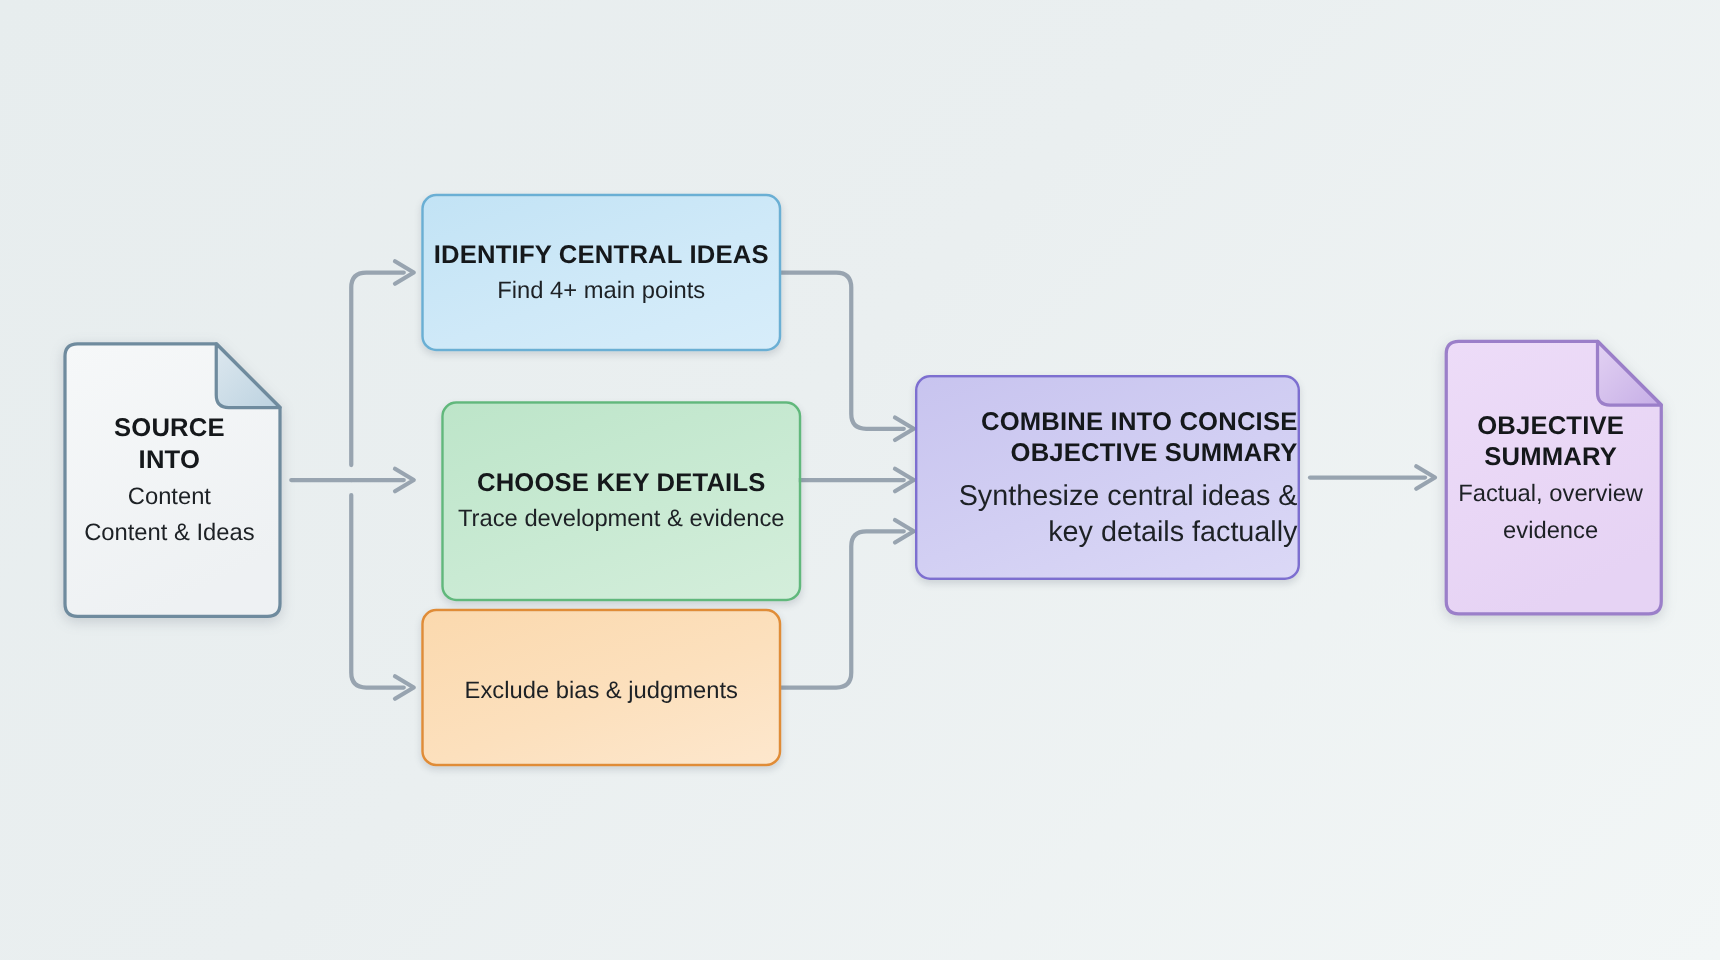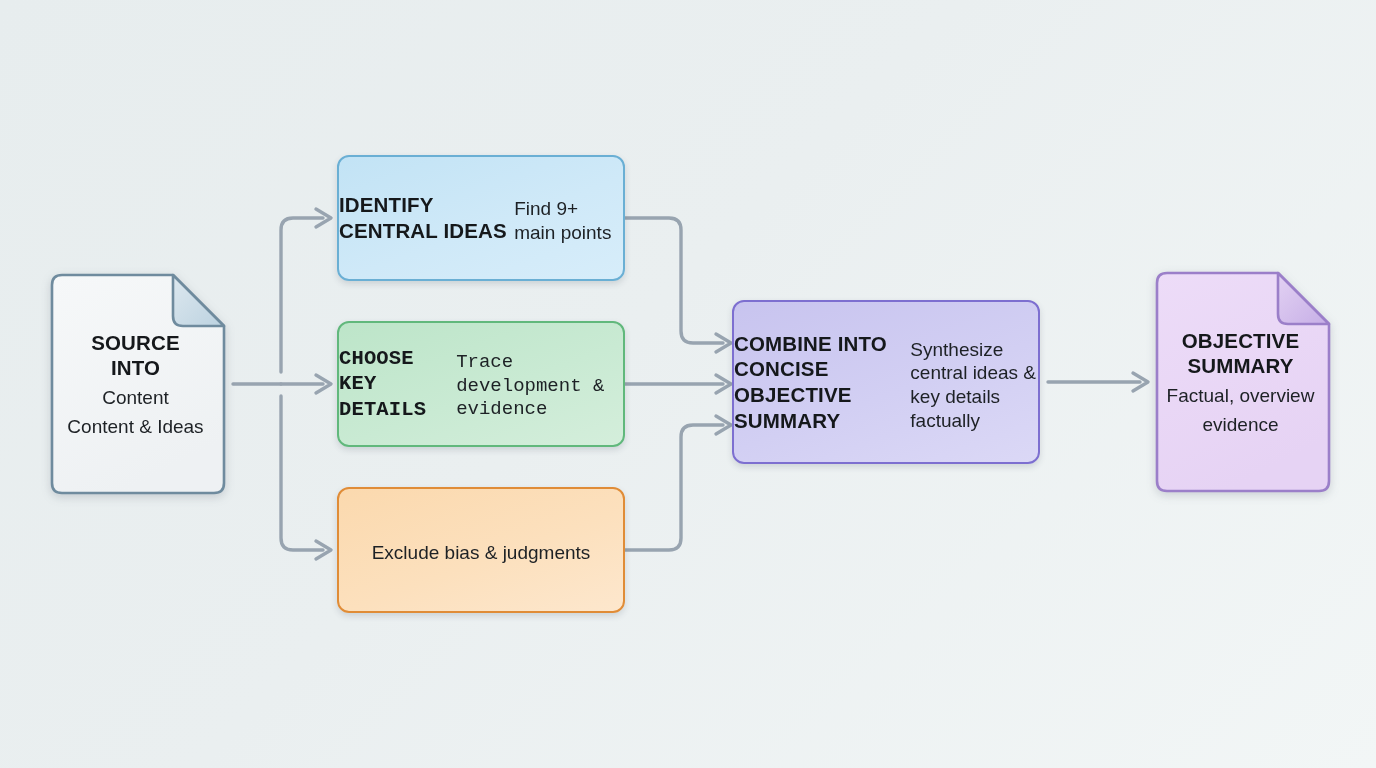--- a/index.html
+++ b/index.html
@@ -22,23 +22,24 @@
     position: absolute;
     left: 0;
     top: 0;
     width: 1376px;
     height: 768px;
   }
   .node {
     position: absolute;
     box-sizing: border-box;
     display: flex;
+    flex-direction: column;
     align-items: center;
     justify-content: center;
-    text-align: left;
+    text-align: right;
     line-height: 1.25;
   }
   .node .title {
     font-weight: bold;
     color: #15181b;
     letter-spacing: 0.15px;
   }
   .node .sub {
     color: #1d2125;
     font-weight: normal;
@@ -53,37 +54,36 @@
   }
   .proc .title { font-size: 20.5px; }
   .proc .sub   { font-size: 19px; margin-top: 5px; }
 
   #box-ideas {
     left: 337px; top: 155px; width: 288px; height: 126px;
     background: linear-gradient(160deg, #c2e3f5 0%, #cfe9f8 55%, #d7edfa 100%);
     border-color: #6aafd4;
   }
   #box-details {
-    left: 337px; top: 321px; width: 288px; height: 126px;
+    left: 353px; top: 321px; width: 288px; height: 160px;
     background: linear-gradient(160deg, #bde5c9 0%, #c9ead3 55%, #d4eedb 100%);
     border-color: #61b87c;
-    font-family: Liberation Mono, monospace;
   }
   #box-opinions {
     left: 337px; top: 487px; width: 288px; height: 126px;
     background: linear-gradient(160deg, #fbd9ae 0%, #fce0bd 55%, #fde7cd 100%);
     border-color: #e08c37;
   }
   #box-combine {
     left: 732px; top: 300px; width: 308px; height: 164px;
     background: linear-gradient(160deg, #c8c4ef 0%, #d2cff3 55%, #dbd8f6 100%);
     border-color: #7d6fd0;
   }
   #box-combine .title { font-size: 20.5px; }
-  #box-combine .sub   { font-size: 19px; margin-top: 6px; margin-left: 18px; }
+  #box-combine .sub   { font-size: 23px; margin-top: 6px; margin-left: 18px; }
 
   
   .doc {
     filter: drop-shadow(0 3px 5px rgba(60,72,88,0.20));
   }
   .doc .docsvg {
     position: absolute;
     left: 0; top: 0;
     width: 100%; height: 100%;
   }
@@ -170,21 +170,21 @@
     <div class="doctext">
       <div class="title">SOURCE</div>
       <div class="title">INTO</div>
       <div class="sub">Content</div>
       <div class="sub">Content &amp; Ideas</div>
     </div>
   </div>
 
   <div class="node proc" id="box-ideas">
     <div class="title">IDENTIFY CENTRAL IDEAS</div>
-    <div class="sub">Find 9+ main points</div>
+    <div class="sub">Find 4+ main points</div>
   </div>
 
   <div class="node proc" id="box-details">
     <div class="title">CHOOSE KEY DETAILS</div>
     <div class="sub">Trace development &amp; evidence</div>
   </div>
 
   <div class="node proc" id="box-opinions">
     <div class="sub">Exclude bias &amp; judgments</div>
   </div>

